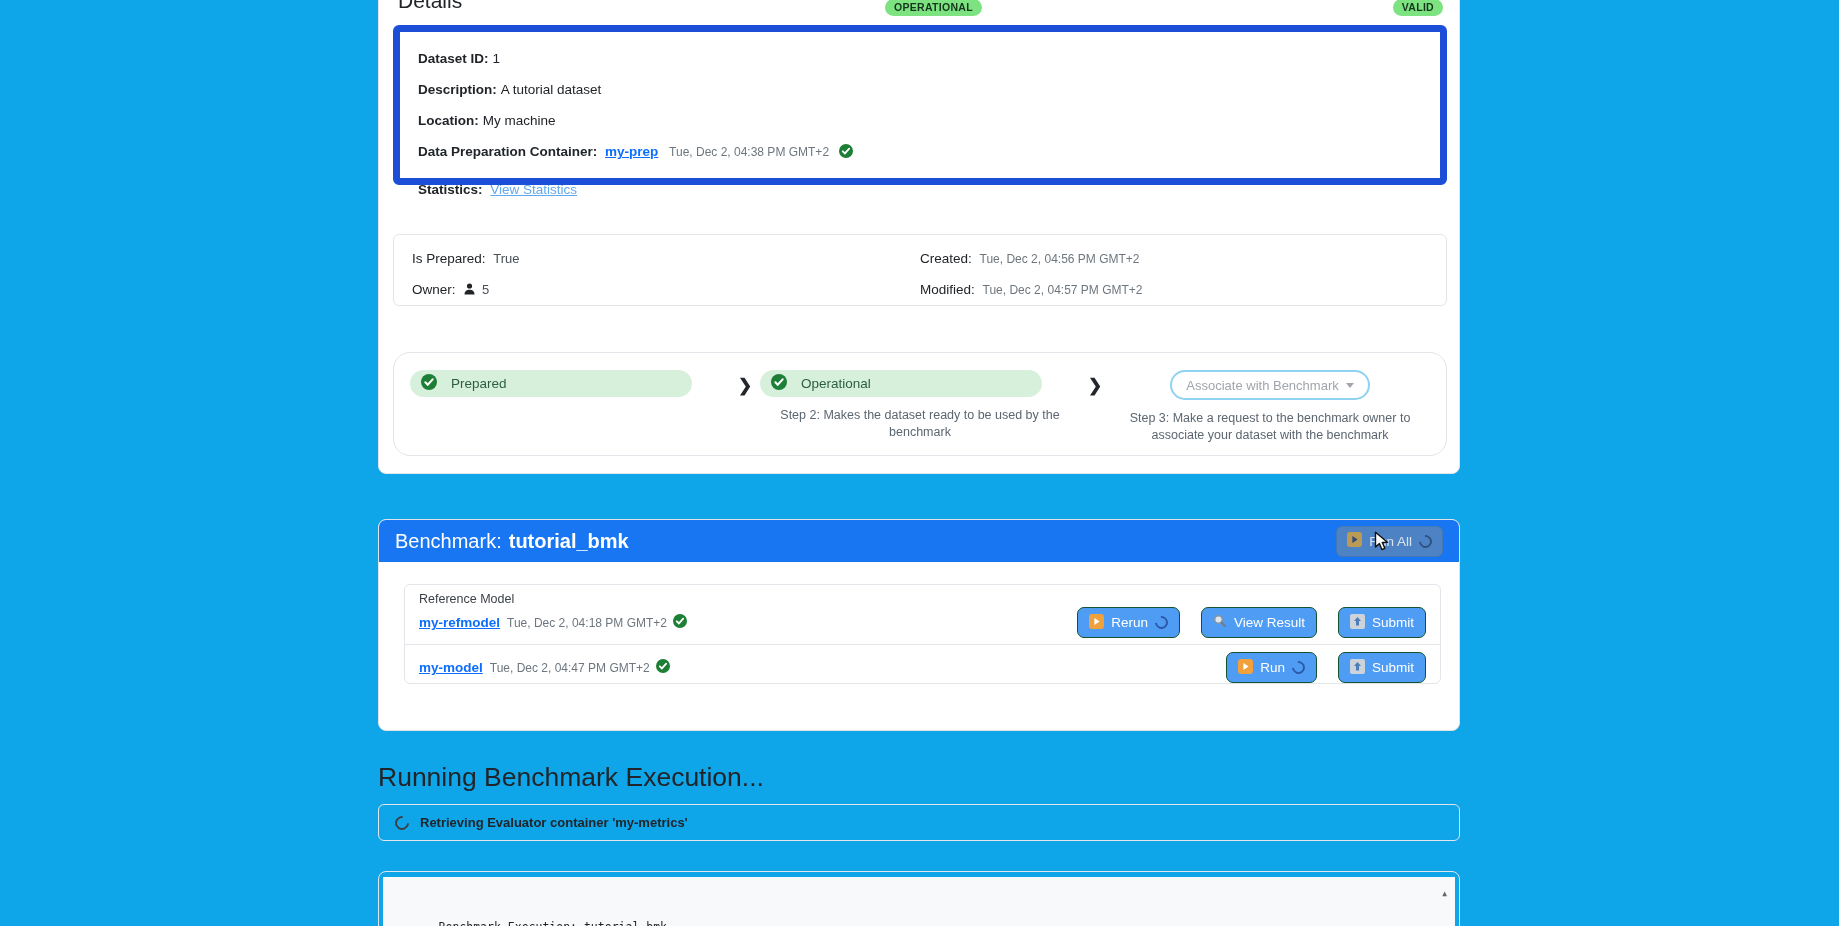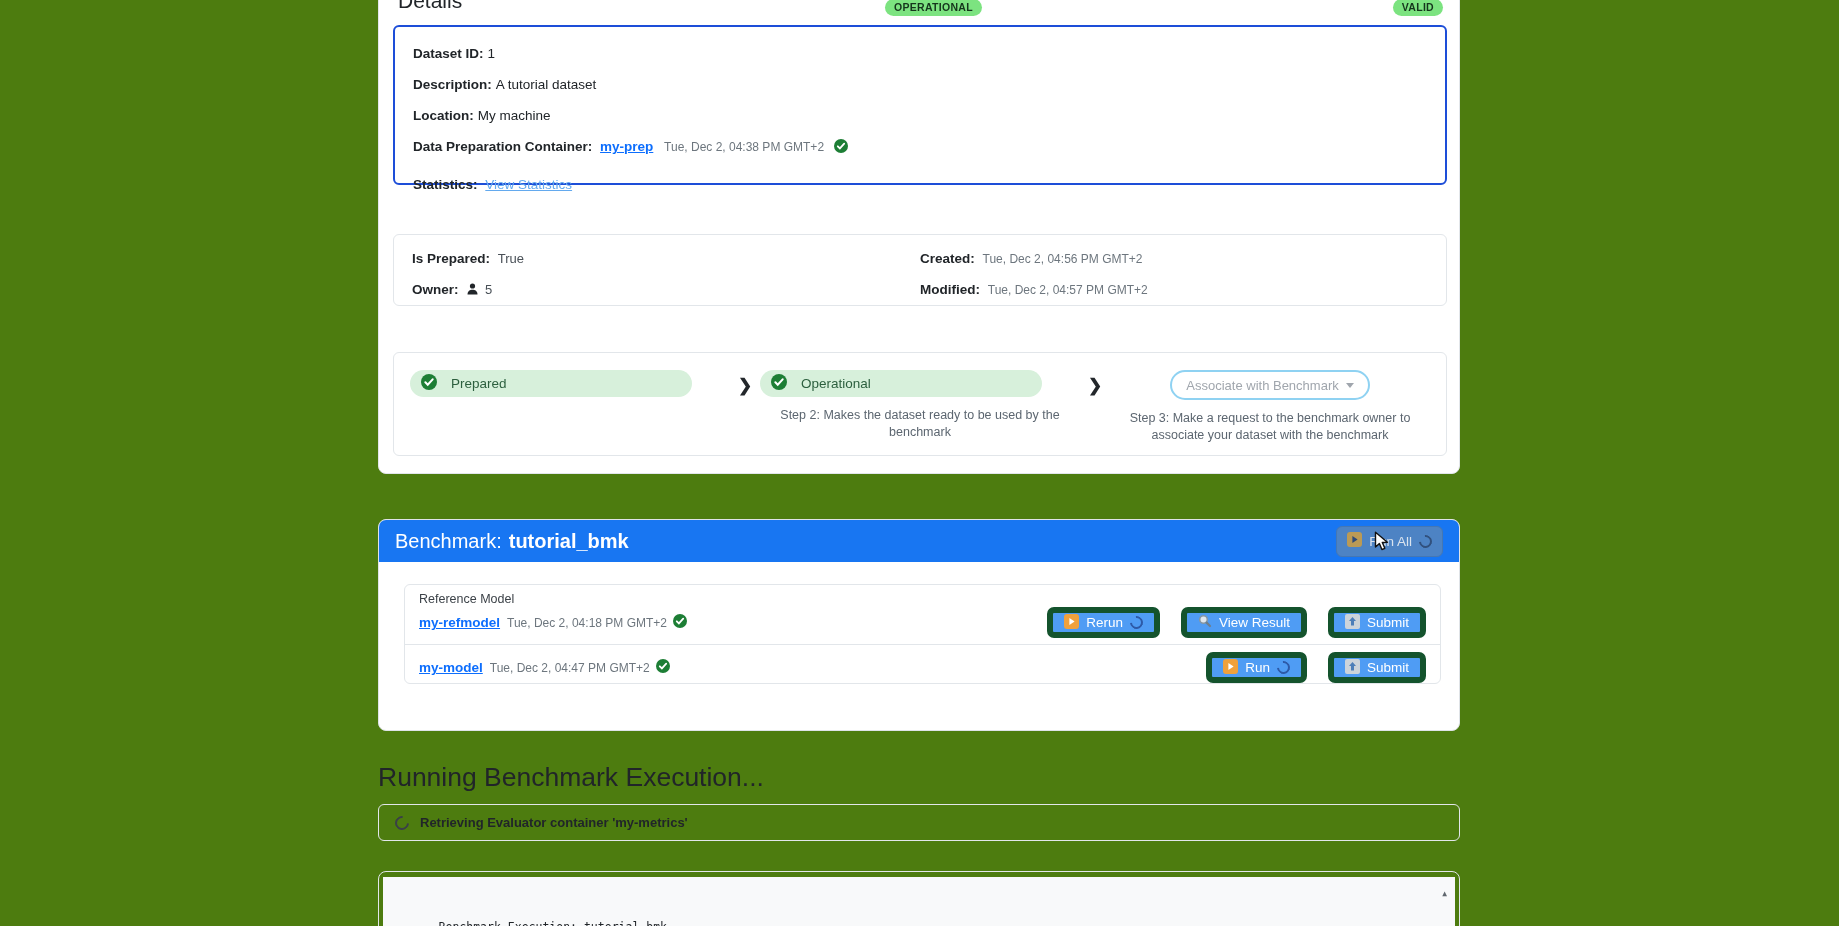--- a/index.html
+++ b/index.html
@@ -1,46 +1,46 @@
 <!DOCTYPE html>
 <html><head>
 <meta charset="utf-8">
 <style>
   * { margin:0; padding:0; box-sizing:border-box; }
   html,body { width:1839px; height:926px; background:#fff; font-family:"Liberation Sans", sans-serif; color:#212529; }
-  #viewport { position:relative; width:1839px; height:926px; overflow:hidden; background:#4d7c0f; }
+  #viewport { position:relative; width:1839px; height:926px; overflow:hidden; background:#0ea5e9; }
 
   .card { background:#fff; border:1px solid #e2e6ea; border-radius:8px; }
 
   
   #details-section { position:absolute; left:378px; top:-30px; width:1082px; height:504px; }
   #details-heading { position:absolute; left:19px; top:18px; font-size:21px; font-weight:500; color:#212529; }
   .badge { position:absolute; top:28px; font-size:10.5px; font-weight:bold; letter-spacing:.3px; color:#15351c;
            background:#7ce380; border-radius:9px; padding:3px 9px; line-height:1; }
   #badge-operational { left:506px; }
   #badge-valid { right:16px; }
 
-  #details-card { position:absolute; left:14px; top:54px; width:1054px; height:160px; border:2px solid #1d4ed8; border-radius:6px; padding:17px 18px; }
+  #details-card { position:absolute; left:14px; top:54px; width:1054px; height:160px; border:7px solid #1d4ed8; border-radius:6px; padding:17px 18px; }
   .drow { line-height:19px; margin-bottom:12px; font-size:13.5px; white-space:nowrap; }
   .drow .lbl { font-weight:bold; }
   .drow .val { margin-left:4px; }
   .link-strong { color:#0d6efd; font-weight:bold; text-decoration:underline; cursor:pointer; }
   .link-light  { color:#63a9ee; text-decoration:underline; cursor:pointer; font-size:13.5px; }
   .ts { color:#6d767e; font-size:12px; margin-left:7px; }
   .check { display:inline-block; vertical-align:-2px; margin-left:6px; }
   #prep-row { margin-bottom:17px; }
 
   #meta-card { position:absolute; left:14px; top:263px; width:1054px; height:72px; border:1px solid #e2e6ea; border-radius:6px;
                padding:15px 18px; display:grid; grid-template-columns:1fr 1fr; row-gap:13px; font-size:13.5px; }
-  #meta-card .lbl { font-weight:bold; }
+  #meta-card .lbl { font-weight:normal; }
   #meta-card .cell { line-height:17px; white-space:nowrap; }
   .person-icon { display:inline-block; vertical-align:-1px; margin:0 3px 0 5px; }
 
   
-  #stepper-card { position:absolute; left:14px; top:381px; width:1054px; height:104px; border:1px solid #e2e6ea; border-radius:6px;
+  #stepper-card { position:absolute; left:14px; top:381px; width:1054px; height:104px; border:1px solid #e2e6ea; border-radius:17px;
                   padding:17px 16px 0; display:flex; }
   .step-col { flex:1; display:flex; flex-direction:column; align-items:center; }
   .step-pill { align-self:flex-start; width:88%; height:27px; background:#d7f0db; border-radius:14px;
                display:flex; align-items:center; padding-left:11px; }
   .step-pill .step-label { margin-left:14px; font-size:13.5px; color:#2c5f3e; }
   .step-desc { margin-top:10px; width:92%; text-align:center; font-size:12.5px; line-height:17px; color:#5c6670; }
   .chevron { width:30px; text-align:center; font-size:17px; font-weight:600; color:#23272b; padding-top:5px; }
   #associate-btn { height:30px; border-radius:16px; border:2px solid #8fd2f2; background:#fff; color:#a0a6ad;
                    font-size:13px; padding:0 14px; display:inline-flex; align-items:center; cursor:pointer; }
   .caret-down { display:inline-block; width:0; height:0; margin-left:7px;
@@ -55,21 +55,21 @@
                  color:#d9e3ef; font-size:13.5px; display:inline-flex; align-items:center; gap:7px; padding:0 10px; cursor:pointer; }
   .ring { display:inline-block; width:13px; height:13px; border-radius:50%; border:2px solid #2d5aa8; border-left-color:transparent; transform:rotate(40deg); }
   .ring.muted { border-color:#31517e; border-left-color:transparent; }
 
   #models-box { position:absolute; left:25px; top:64px; width:1037px; height:100px; border:1px solid #e2e6ea; border-radius:6px; }
   #ref-row { padding:6px 14px 0; }
   #ref-model-label { font-size:12.5px; color:#3c4248; line-height:16px; }
   .model-line { display:flex; align-items:center; }
   .model-link { font-size:13.5px; }
   .btn-group { margin-left:auto; display:flex; gap:21px; }
-  .action-btn { height:31px; background:#4f9cf4; border:6px solid #14532d; border-radius:7px; color:#fff; font-size:13.5px;
+  .action-btn { height:31px; background:#4f9cf4; border:1px solid #14532d; border-radius:7px; color:#fff; font-size:13.5px;
                 display:inline-flex; align-items:center; gap:7px; padding:0 11px; cursor:pointer; }
   #row-divider { border-top:1px solid #e2e6ea; margin-top:6px; }
   #model-row { padding:7px 14px 0; }
 
   
   #execution-heading { position:absolute; left:378px; top:762px; font-size:26.5px; font-weight:500; color:#212529; }
   #status-card { position:absolute; left:378px; top:804px; width:1082px; height:37px; border:1px solid #e2e6ea; border-radius:6px;
                  display:flex; align-items:center; padding:0 16px; }
   .spinner { display:inline-block; width:14px; height:14px; border-radius:50%; border:2px solid #3a4047; border-right-color:transparent; transform:rotate(-40deg); }
   #status-text { margin-left:11px; font-size:13px; font-weight:bold; }

